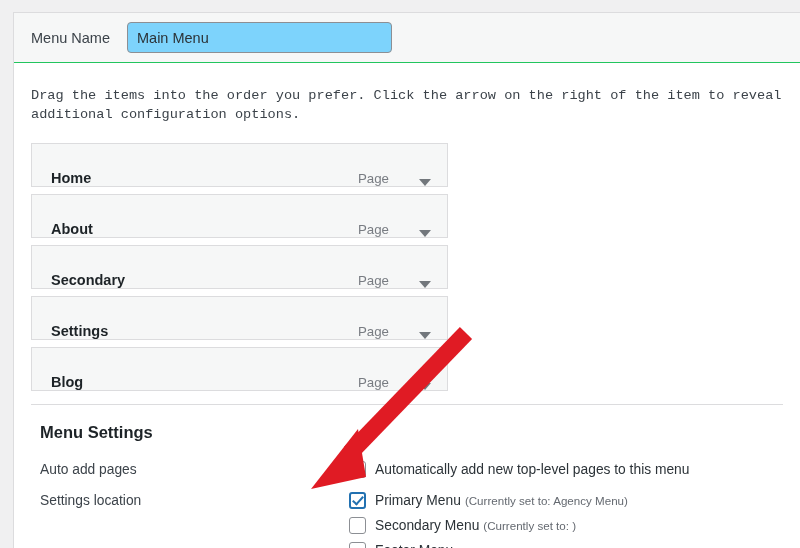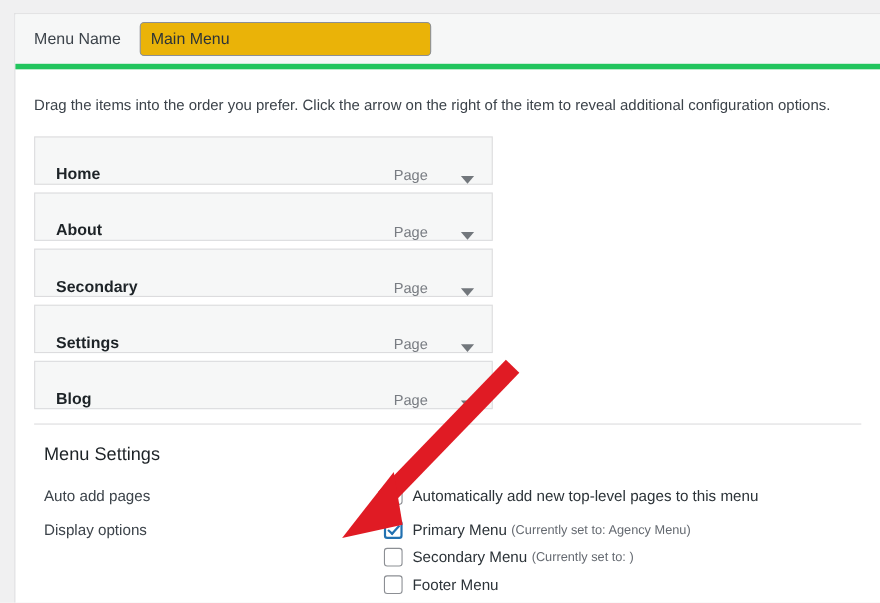--- a/index.html
+++ b/index.html
@@ -26,56 +26,57 @@
     border: 1px solid #dcdcde;
     border-right: none;
     border-bottom: none;
     box-sizing: border-box;
   }
 
   
   #menu-name-header {
     height: 50px;
     background: #f6f7f7;
-    border-bottom: 5px solid #22c55e;
+    border-bottom: 1px solid #22c55e;
     display: flex;
     align-items: center;
     padding-left: 17px;
     box-sizing: border-box;
   }
   #menu-name-label {
     font-size: 14.5px;
     color: #3c434a;
     margin-right: 17px;
     white-space: nowrap;
   }
   #menu-name-input {
     width: 265px;
     height: 31px;
     border: 1px solid #8c8f94;
     border-radius: 4px;
-    background: #eab308;
+    background: #7dd3fc;
     font-family: "Liberation Sans", sans-serif;
     font-size: 14.5px;
     color: #2c3338;
     padding: 0 9px;
     box-sizing: border-box;
     outline: none;
   }
 
   
   #panel-body {
     padding: 0 17px;
   }
   #drag-instructions {
     font-size: 13.6px;
     color: #3c434a;
     padding-top: 23px;
     padding-bottom: 0;
     line-height: 1.4;
+    font-family: Liberation Mono, monospace;
   }
 
   
   #menu-items-list {
     margin-top: 19px;
   }
   .menu-item-row {
     width: 417px;
     height: 44px;
     background: #f6f7f7;
@@ -107,21 +108,21 @@
   }
 
   
   #menu-settings-section {
     margin-top: 13px;
     border-top: 1px solid #dcdcde;
     padding-top: 18px;
   }
   #menu-settings-heading {
     font-size: 16.5px;
-    font-weight: normal;
+    font-weight: bold;
     color: #1d2327;
     padding-left: 9px;
     margin-bottom: 19px;
   }
   .settings-row {
     display: flex;
     align-items: flex-start;
     margin-bottom: 14px;
     gap: 45px;
   }
@@ -246,21 +247,21 @@
         <div class="settings-label">Auto add pages</div>
         <div class="settings-controls">
           <div class="checkbox-line">
             <span class="cbox"></span>
             <span class="cb-label">Automatically add new top-level pages to this menu</span>
           </div>
         </div>
       </div>
 
       <div class="settings-row">
-        <div class="settings-label">Display options</div>
+        <div class="settings-label">Settings location</div>
         <div class="settings-controls">
 
           <div class="checkbox-line">
             <span class="cbox checked"></span>
             <span class="cb-label">Primary Menu</span>
             <span class="cb-note">(Currently set to: Agency Menu)</span>
           </div>
 
           <div class="checkbox-line">
             <span class="cbox"></span>

